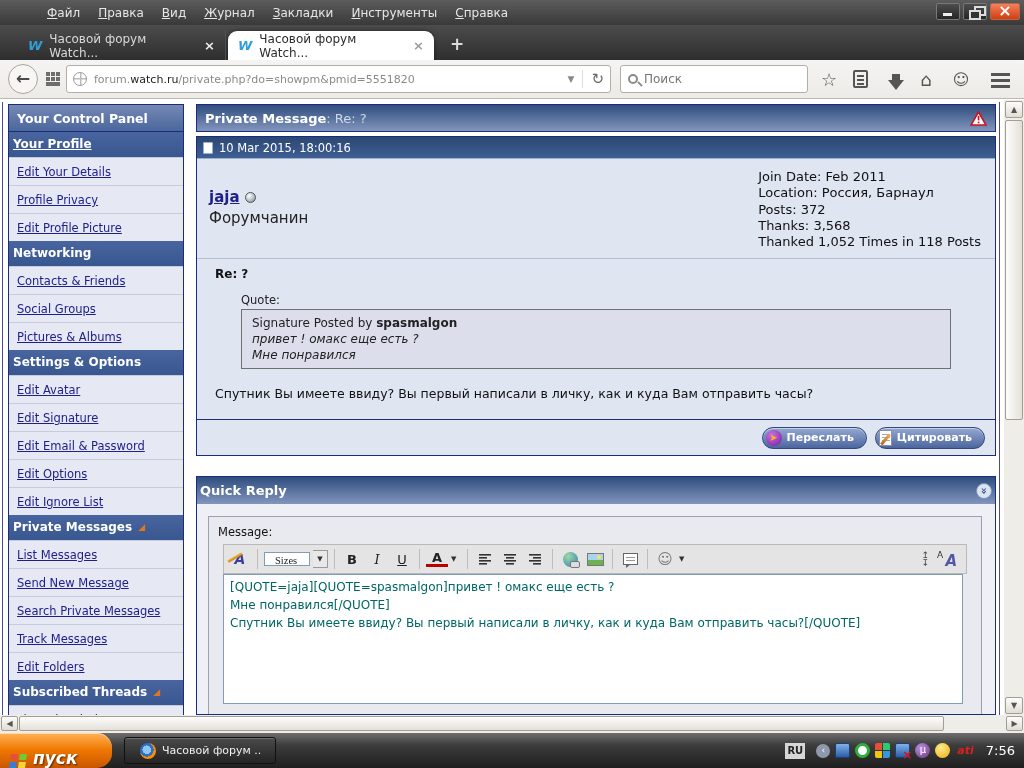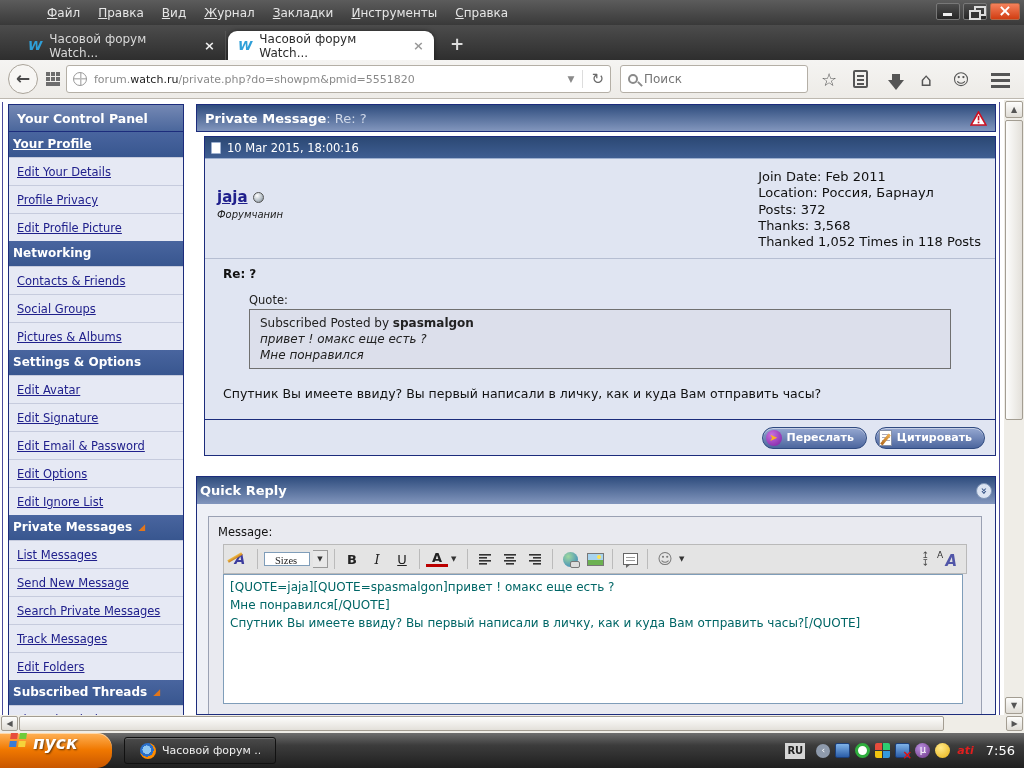--- a/index.html
+++ b/index.html
@@ -100,32 +100,32 @@
   .sb-item a { color:#20208c; }
   .orange-arrow { color:#e2761b; font-size:9px; line-height:9px; }
 
   
   .pm-panel { position:absolute; left:196px; top:4px; width:800px; }
   .tcat { height:28px; border:1px solid #1c2c7c; background:linear-gradient(180deg,#2f4d7e,#8296bd);
     display:flex; align-items:center; padding:0 8px; font-size:13px; color:#fff; }
   .tcat .t-bold { font-weight:bold; }
   .tcat .t-sub { color:#cfd8e8; white-space:pre; }
   .alert-icon { margin-left:auto; line-height:0; }
-  .pm-table { margin-top:4px; border:1px solid #1c2c7c; background:#e0e5f2;margin-left:8px; }
+  .pm-table { margin-top:4px; border:1px solid #1c2c7c; background:#e0e5f2; }
   .thead-bar { height:22px; background:linear-gradient(180deg,#2b4874,#3f5e92);
     border-bottom:1px solid #9db0d0; display:flex; align-items:center; gap:6px; padding:0 6px;
     color:#fff; font-size:11.5px; }
   .page-icon { width:10px; height:12px; background:#fff; border:1px solid #9db0d0; border-radius:1px; }
   .post-user { display:flex; padding:10px 10px 8px 12px; border-bottom:1px solid #b6bed2; min-height:86px; }
   .poster { margin-top:18px; }
   .poster-name { font-size:15px; font-weight:bold; color:#20208c; text-decoration:underline; }
   .online-orb { display:inline-block; width:11px; height:11px; border-radius:50%; margin-left:5px;
     background:radial-gradient(circle at 35% 30%, #ffffff, #b9c2c9 55%, #6e7a84); border:1px solid #555;
     vertical-align:middle; }
-  .poster-rank { font-size:10px; color:#222; margin-top:3px;font-style:italic; }
+  .poster-rank { font-size:15px; color:#222; margin-top:3px; }
   .user-stats { margin-left:auto; font-size:13px; color:#111; line-height:1.25; padding-right:4px; }
   .post-content { padding:8px 18px 18px; }
   .post-subject { font-weight:bold; font-size:12px; color:#111; margin-bottom:12px; }
   .quote-wrap { margin:0 26px; }
   .quote-label { font-size:11.5px; color:#222; margin-bottom:2px; }
   .quote-box { border:1px solid #707070; background:#dcdfeb; padding:6px 10px; font-size:12px; color:#222; }
   .quote-box .q-author { font-weight:bold; }
   .quote-box .q-line { font-style:italic; margin-top:2px; }
   .post-body { margin-top:17px; font-size:12.5px; color:#111; }
   .post-footer { border-top:1px solid #1c2c7c; background:#e0e5f2; height:36px; display:flex;
@@ -206,21 +206,21 @@
   .hscroll .sc-btn { top:1px; height:15px; width:17px; font-size:8px; line-height:14px; }
   .hscroll .left { left:1px; }
   .hscroll .right { right:1px; }
   .h-thumb { position:absolute; left:19px; top:1px; width:925px; height:15px;
     background:linear-gradient(180deg,#fdfdfc,#e3e0da); border:1px solid #a39d92; border-radius:2px; }
 
   
   .taskbar { position:absolute; left:0; top:733px; width:1024px; height:35px;
     background:linear-gradient(180deg,#6e6e6e,#3c3c3c 35%,#1f1f1f); }
   .start-btn { position:absolute; left:0; top:0; width:112px; height:35px; border-radius:0 15px 15px 0;
-    background:linear-gradient(180deg,#ffb257,#f07800 48%,#c85600); display:flex; align-items:flex-start;
+    background:linear-gradient(180deg,#ffb257,#f07800 48%,#c85600); display:flex; align-items:flex-end;
     gap:7px; padding-left:10px; box-shadow:inset 0 1px 0 rgba(255,255,255,.5); }
   .start-flag { width:16px; height:14px; transform:skewX(-8deg);
     background:
       linear-gradient(#e74c3c,#e74c3c) 0 0/7px 6px no-repeat,
       linear-gradient(#6fca3a,#6fca3a) 9px 0/7px 6px no-repeat,
       linear-gradient(#3a7bd5,#3a7bd5) 0 8px/7px 6px no-repeat,
       linear-gradient(#f5d33a,#f5d33a) 9px 8px/7px 6px no-repeat; }
   .start-label { color:#fff; font-size:17px; font-weight:bold; font-style:italic;
     text-shadow:1px 1px 2px rgba(0,0,0,.6); }
   .task-btn { position:absolute; left:124px; top:4px; width:152px; height:27px;
@@ -389,21 +389,21 @@
             <div>Posts: 372</div>
             <div>Thanks: 3,568</div>
             <div>Thanked 1,052 Times in 118 Posts</div>
           </div>
         </div>
         <div class="post-content">
           <div class="post-subject">Re: ?</div>
           <div class="quote-wrap">
             <div class="quote-label">Quote:</div>
             <div class="quote-box">
-              <div><span>Subscribed Posted by </span><span class="q-author">spasmalgon</span></div>
+              <div><span>Signature Posted by </span><span class="q-author">spasmalgon</span></div>
               <div class="q-line">привет ! омакс еще есть ?</div>
               <div class="q-line">Мне понравился</div>
             </div>
           </div>
           <div class="post-body">Спутник Вы имеете ввиду? Вы первый написали в личку, как и куда Вам отправить часы?</div>
         </div>
         <div class="post-footer">
           <div class="pill">
             <span class="fw-icon">➤</span>
             <span>Переслать</span>

